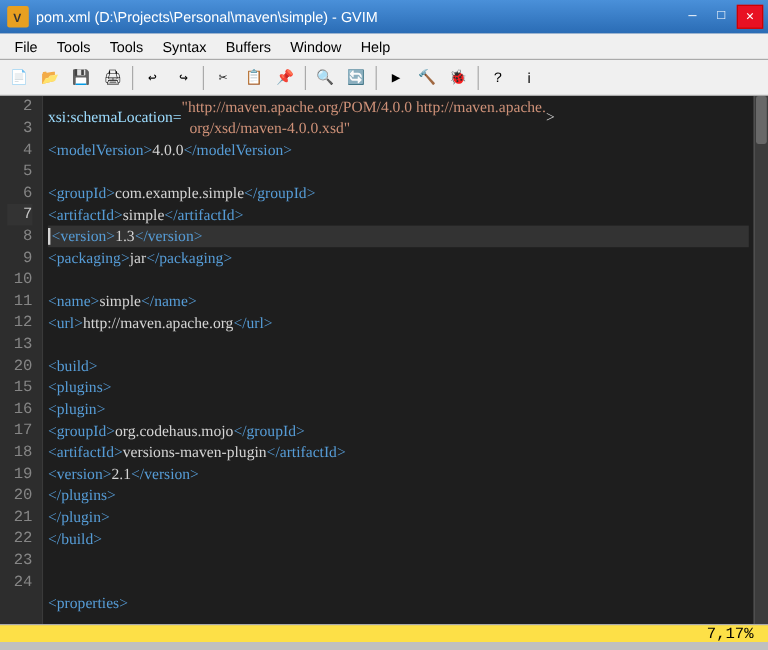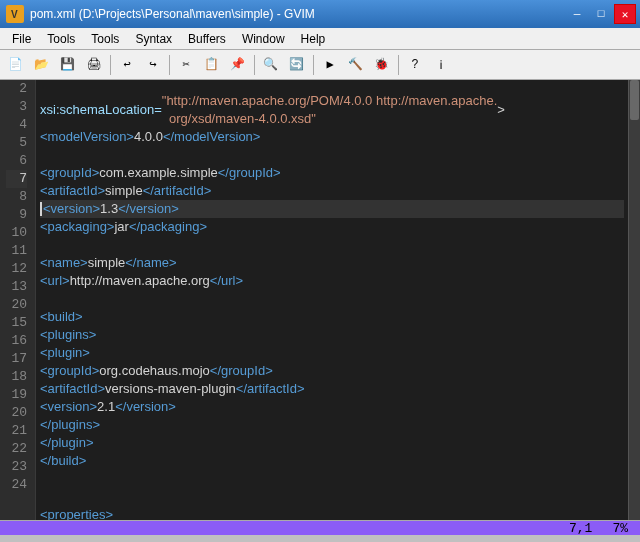--- a/index.html
+++ b/index.html
@@ -137,24 +137,23 @@
       background: #333;
     }
 
     .code-area {
       flex: 1;
       overflow: hidden;
       background: #1e1e1e;
       padding: 0 4px;
       line-height: 18px;
       font-size: 13px;
-      font-family: Liberation Sans, sans-serif;
+      font-family: Liberation Serif, serif;
       color: #d4d4d4;
       position: relative;
-      margin-top: 12px;
     }
 
     .code-line {
       white-space: pre;
       min-height: 18px;
       display: flex;
       align-items: center;
     }
     .code-line.current-line {
       background: #333;
@@ -187,30 +186,29 @@
       top: 0;
       left: 1px;
       right: 1px;
       height: 40px;
       background: #686868;
       border-radius: 2px;
     }
 
     
     .status-bar {
-      background: #8b5cf6;
+      background: #fde047;
       border-top: 1px solid #aaa;
       display: flex;
       align-items: center;
       justify-content: flex-end;
       height: 15px;
       padding: 0 12px;
       font-family: 'Courier New', Courier, monospace;
       font-size: 13px;
-      gap: 20px;
     }
     .status-pos {
       color: #000;
     }
     .status-pct {
       color: #000;
     }
   </style>
 </head>
 <body>

